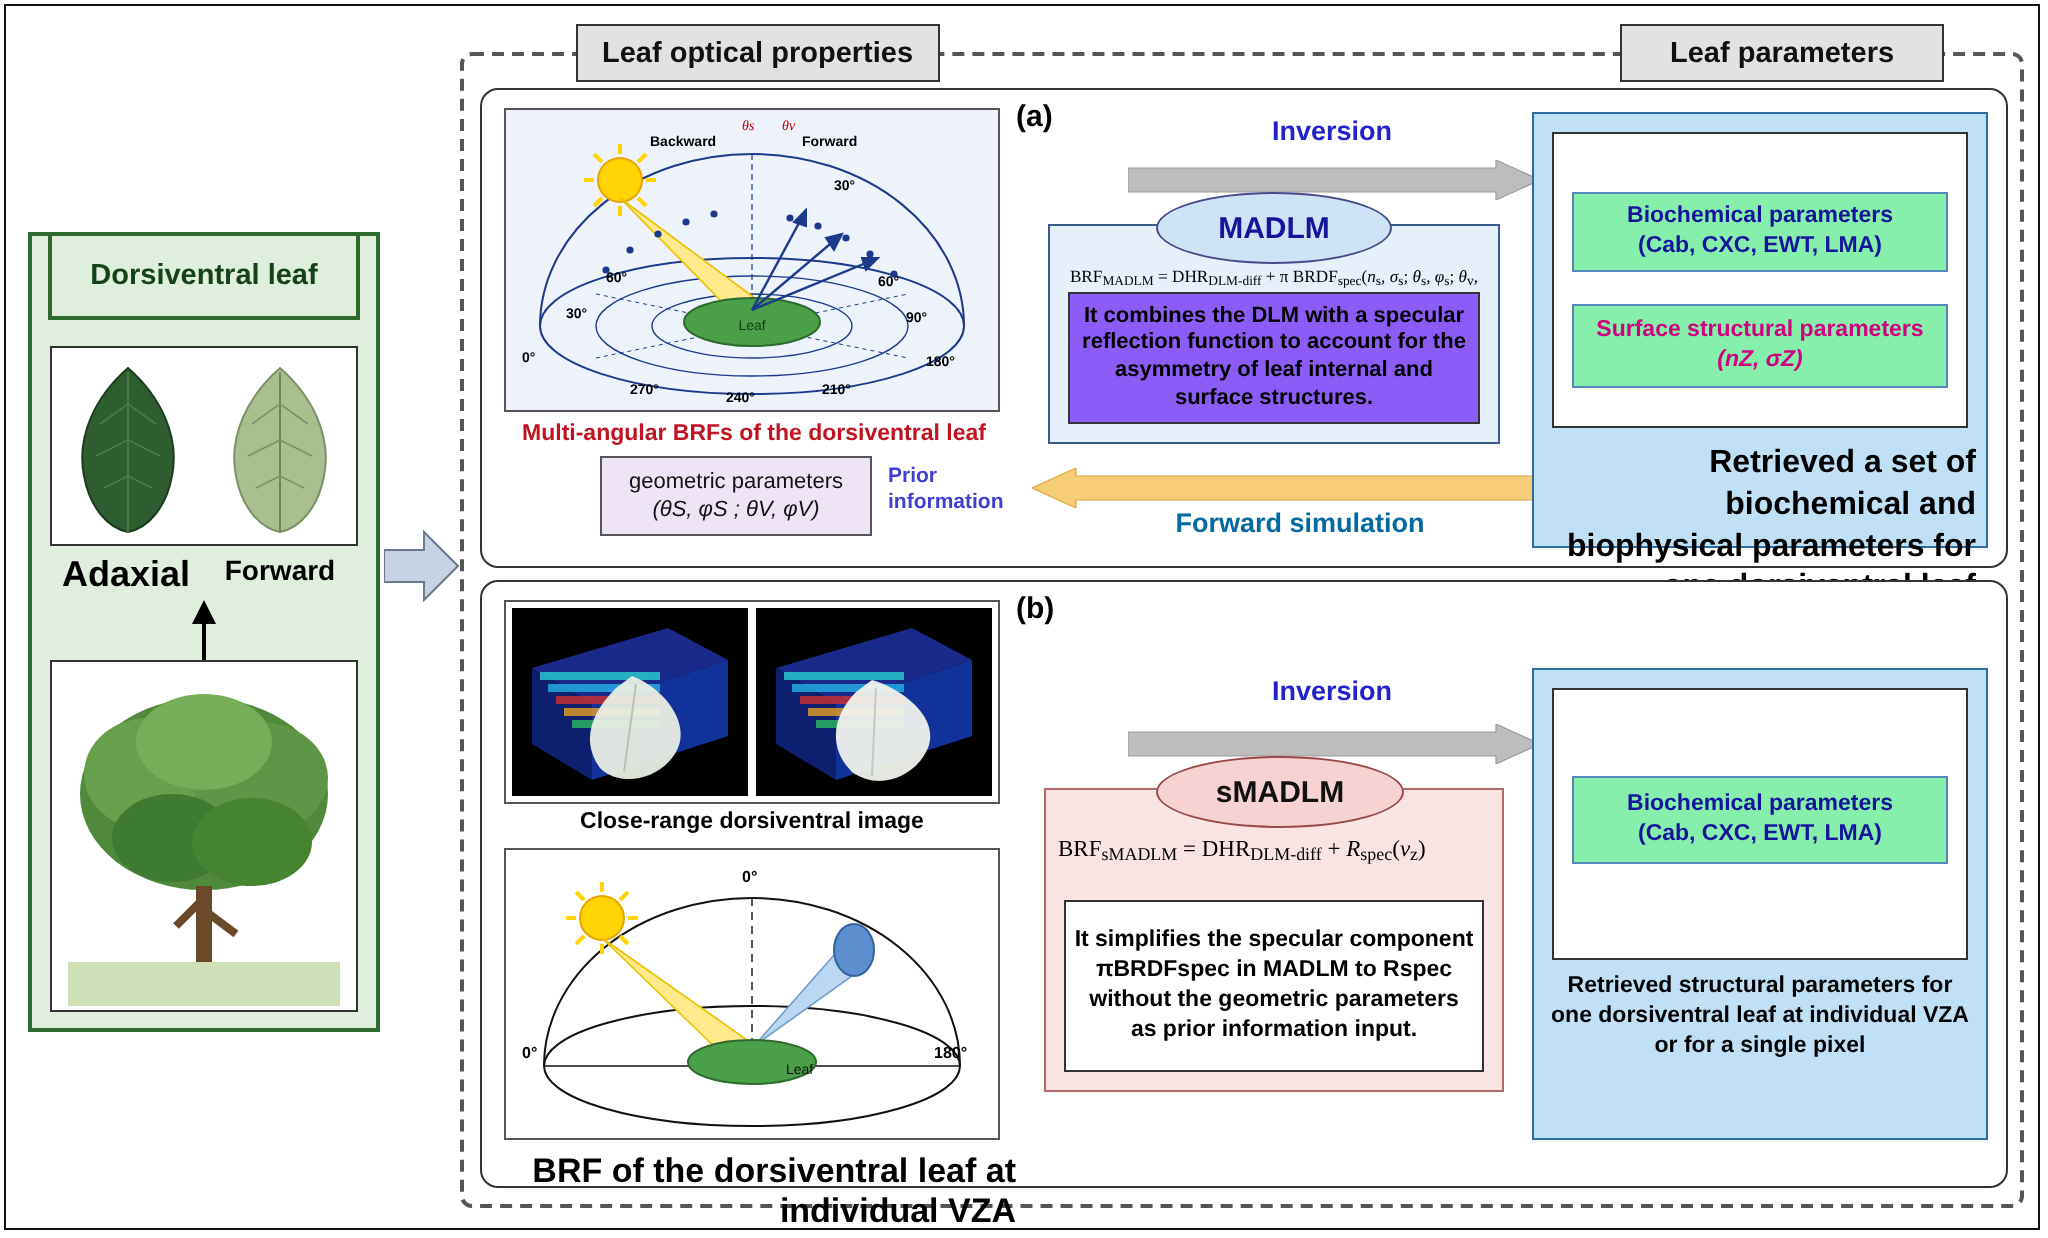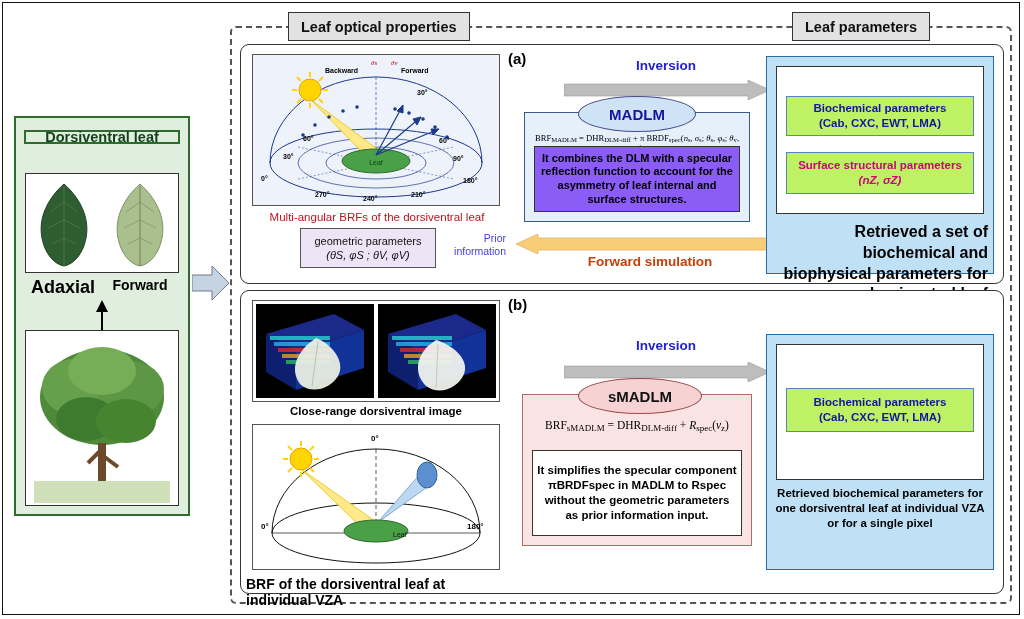--- a/index.html
+++ b/index.html
@@ -15,21 +15,21 @@
   #outer-frame{
     left:2px;top:2px;width:1018px;height:613px;
     border:1px solid #111;box-sizing:border-box;
   }
   
   #left-panel{
     left:14px;top:116px;width:176px;height:400px;
     background:#dfeedd;border:2px solid #2e6b2e;box-sizing:border-box;
   }
   #left-title{
-    left:24px;top:130px;width:156px;height:14px;
+    left:24px;top:116px;width:156px;height:44px;
     background:#dfeedd;border:2px solid #2e6b2e;box-sizing:border-box;
     display:flex;align-items:center;justify-content:center;
     font-weight:bold;font-size:14.5px;color:#16421a;
   }
   #leaf-pair-box{
     left:25px;top:173px;width:154px;height:100px;
     background:#ffffff;border:1px solid #333;box-sizing:border-box;
     display:flex;align-items:center;justify-content:space-around;
   }
   .leaf-shape{width:56px;height:82px;position:relative;}
@@ -50,56 +50,56 @@
     border:2px dashed #555;border-radius:6px;box-sizing:border-box;
   }
   
   #chip-optical{
     left:288px;top:12px;height:27px;padding:0 12px;
     background:#e2e2e2;border:1px solid #333;
     display:flex;align-items:center;justify-content:center;
     font-weight:bold;font-size:14.5px;color:#111;
   }
   #chip-params{
-    left:792px;top:12px;height:27px;padding:0 12px;
+    left:810px;top:12px;height:27px;padding:0 24px;
     background:#e2e2e2;border:1px solid #333;
     display:flex;align-items:center;justify-content:center;
     font-weight:bold;font-size:14.5px;color:#111;
   }
   
   #panel-a{
     left:240px;top:44px;width:764px;height:240px;
     background:#ffffff;border:1.5px solid #333;border-radius:9px;box-sizing:border-box;
   }
   #label-a{left:508px;top:50px;font-weight:bold;font-size:15px;color:#000;}
   
   #brdf-box-a{
     left:252px;top:54px;width:248px;height:152px;
     background:#0ea5e9;border:1px solid #555;box-sizing:border-box;overflow:hidden;
   }
   #brdf-caption-a{
     left:246px;top:211px;width:262px;text-align:center;
-    font-weight:normal;font-size:11.5px;color:#c1121f;line-height:1.15;
+    font-weight:bold;font-size:11.5px;color:#c1121f;line-height:1.15;
   }
   #geom-box{
     left:300px;top:228px;width:136px;height:40px;
     background:#efe4f5;border:1px solid #555;box-sizing:border-box;
     display:flex;flex-direction:column;align-items:center;justify-content:center;
     font-size:11px;color:#111;line-height:1.3;
   }
   #prior-info{
-    left:444px;top:232px;width:62px;text-align:right;
-    font-weight:normal;font-size:10.5px;color:#3f3fd1;line-height:1.25;
+    left:444px;top:232px;width:62px;text-align:left;
+    font-weight:bold;font-size:10.5px;color:#3f3fd1;line-height:1.25;
   }
   
   #inv-arrow-a{left:564px;top:80px;width:206px;height:20px;}
   #inv-label-a{left:596px;top:58px;width:140px;text-align:center;font-weight:bold;font-size:13.5px;color:#2222cc;}
   
   #fwd-arrow-a{left:516px;top:234px;width:254px;height:20px;}
-  #fwd-label-a{left:560px;top:254px;width:180px;text-align:center;font-weight:bold;font-size:13.5px;color:#c2410c;}
+  #fwd-label-a{left:560px;top:254px;width:180px;text-align:center;font-weight:bold;font-size:13.5px;color:#0369a1;}
   
   #madlm-ellipse{
     left:578px;top:96px;width:116px;height:34px;
     background:#cfe3f7;border:1.5px solid #4a4a8a;border-radius:50%;
     display:flex;align-items:center;justify-content:center;
     font-weight:bold;font-size:15px;color:#15159c;
   }
   
   #model-box-a{
     left:524px;top:112px;width:226px;height:110px;
@@ -119,21 +119,21 @@
   
   #results-a{
     left:766px;top:56px;width:228px;height:218px;
     background:#bfe0f5;border:1px solid #2b6ca3;box-sizing:border-box;
   }
   #results-a-inner{
     position:absolute;left:776px;top:66px;width:208px;height:148px;
     background:#ffffff;border:1px solid #333;box-sizing:border-box;
   }
   .param-box{
-    background:#bef264;border:1px solid #5588bb;box-sizing:border-box;
+    background:#86efac;border:1px solid #5588bb;box-sizing:border-box;
     display:flex;flex-direction:column;align-items:center;justify-content:center;
     text-align:center;line-height:1.3;
   }
   #biochem-a{left:786px;top:96px;width:188px;height:40px;font-weight:bold;font-size:11.5px;color:#15159c;}
   #surface-a{left:786px;top:152px;width:188px;height:42px;font-weight:bold;font-size:11.5px;color:#d1007f;}
   #results-a-caption{
     left:772px;top:222px;width:216px;text-align:right;
     font-weight:bold;font-size:16px;color:#000;line-height:1.3;
   }
   
@@ -150,38 +150,38 @@
   .hsi-cube{width:118px;height:94px;background:#000;position:relative;overflow:hidden;}
   #hsi-caption{
     left:248px;top:405px;width:256px;text-align:center;
     font-weight:bold;font-size:11.5px;color:#000;
   }
   #brdf-box-b{
     left:252px;top:424px;width:248px;height:146px;
     background:#ffffff;border:1px solid #555;box-sizing:border-box;overflow:hidden;
   }
   #brdf-caption-b{
-    left:246px;top:576px;width:262px;text-align:left;
-    font-weight:bold;font-size:14px;color:#000;
+    left:246px;top:576px;width:262px;text-align:right;
+    font-weight:bold;font-size:17px;color:#000;
   }
   #inv-arrow-b{left:564px;top:362px;width:206px;height:20px;}
   #inv-label-b{left:596px;top:338px;width:140px;text-align:center;font-weight:bold;font-size:13.5px;color:#2222cc;}
   #smadlm-ellipse{
     left:578px;top:378px;width:122px;height:34px;
     background:#f6d2d2;border:1.5px solid #9a4a4a;border-radius:50%;
     display:flex;align-items:center;justify-content:center;
     font-weight:bold;font-size:15px;color:#111;
   }
   #model-box-b{
     left:522px;top:394px;width:230px;height:152px;
     background:#fae3e3;border:1px solid #b06a6a;box-sizing:border-box;
     padding-top:24px;
   }
   #formula-b{
-    margin:0 auto;width:216px;text-align:center;
+    margin:0 auto;width:216px;text-align:left;
     font-family:"Liberation Serif", serif;font-size:11.5px;color:#000;
   }
   #desc-box-b{
     position:absolute;left:532px;top:450px;width:210px;height:86px;
     background:#ffffff;border:1px solid #333;box-sizing:border-box;
     display:flex;align-items:center;justify-content:center;text-align:center;
     font-weight:bold;font-size:11.5px;color:#000;line-height:1.3;padding:2px 4px;
   }
   #results-b{
     left:766px;top:334px;width:228px;height:236px;
@@ -455,13 +455,13 @@
 </div>
 <div id="desc-box-b">It simplifies the specular component πBRDFspec in MADLM to Rspec without the geometric parameters as prior information input.</div>
 <div class="abs" id="smadlm-ellipse">sMADLM</div>
 
 <div class="abs" id="results-b"></div>
 <div id="results-b-inner"></div>
 <div class="abs param-box" id="biochem-b">
   <span>Biochemical parameters</span>
   <span>(Cab, CXC, EWT, LMA)</span>
 </div>
-<div class="abs" id="results-b-caption">Retrieved biochemical parameters for one dorsiventral leaf at individual VZA or for a single pixel</div>
+<div class="abs" id="results-b-caption">Retrieved structural parameters for one dorsiventral leaf at individual VZA or for a single pixel</div>
 
 </body></html>

